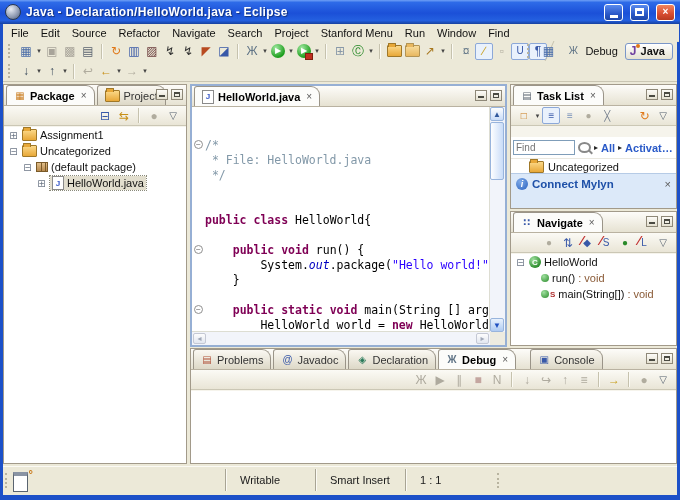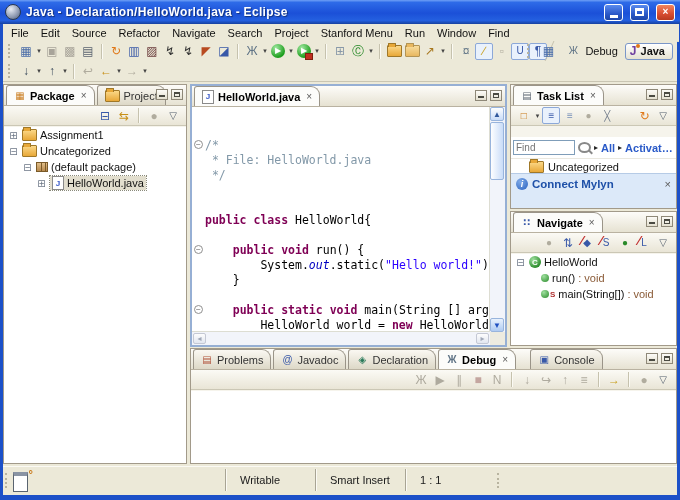--- a/index.html
+++ b/index.html
@@ -320,21 +320,21 @@
         <div class="code-line"><span class="fold-col"></span><span class="code-text"></span></div>
         <div class="code-line"><span class="fold-col"></span><span class="code-text"></span></div>
         <div class="code-line"><span class="fold-col has-fold"><span class="fc">−</span></span><span class="code-text"><span class="tok-c">/*</span></span></div>
         <div class="code-line"><span class="fold-col"></span><span class="code-text"><span class="tok-c"> * File: HelloWorld.java</span></span></div>
         <div class="code-line"><span class="fold-col"></span><span class="code-text"><span class="tok-c"> */</span></span></div>
         <div class="code-line"><span class="fold-col"></span><span class="code-text"></span></div>
         <div class="code-line"><span class="fold-col"></span><span class="code-text"></span></div>
         <div class="code-line"><span class="fold-col"></span><span class="code-text"><span class="tok-k">public class </span><span class="tok-p">HelloWorld{</span></span></div>
         <div class="code-line"><span class="fold-col"></span><span class="code-text"></span></div>
         <div class="code-line"><span class="fold-col has-fold"><span class="fc">−</span></span><span class="code-text"><span class="tok-p">    </span><span class="tok-k">public void </span><span class="tok-p">run() {</span></span></div>
-        <div class="code-line"><span class="fold-col"></span><span class="code-text"><span class="tok-p">        System.</span><span class="tok-f">out</span><span class="tok-p">.static(</span><span class="tok-s">"Hello world!"</span><span class="tok-p">);</span></span></div>
+        <div class="code-line"><span class="fold-col"></span><span class="code-text"><span class="tok-p">        System.</span><span class="tok-f">out</span><span class="tok-p">.package(</span><span class="tok-s">"Hello world!"</span><span class="tok-p">);</span></span></div>
         <div class="code-line"><span class="fold-col"></span><span class="code-text"><span class="tok-p">    }</span></span></div>
         <div class="code-line"><span class="fold-col"></span><span class="code-text"></span></div>
         <div class="code-line"><span class="fold-col has-fold"><span class="fc">−</span></span><span class="code-text"><span class="tok-p">    </span><span class="tok-k">public static void </span><span class="tok-p">main(String [] args){</span></span></div>
         <div class="code-line"><span class="fold-col"></span><span class="code-text"><span class="tok-p">        HelloWorld world = </span><span class="tok-k">new</span><span class="tok-p"> HelloWorld();</span></span></div>
       </div>
     <div class="vscroll">
       <span class="sc-btn" style="top: 0px; color: rgb(48, 88, 156);">▲</span>
       <span class="sc-thumb"></span>
       <span class="sc-btn" style="bottom: 0px; background: linear-gradient(rgb(232, 241, 253), rgb(175, 203, 242)); color: rgb(32, 80, 192);">▼</span>
     </div>

